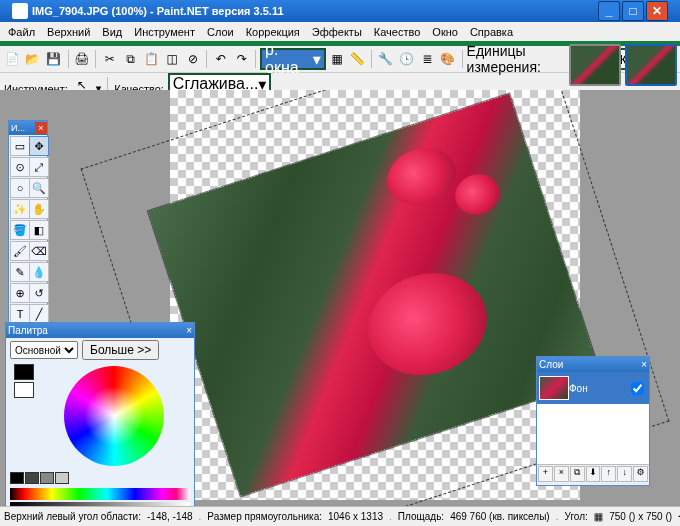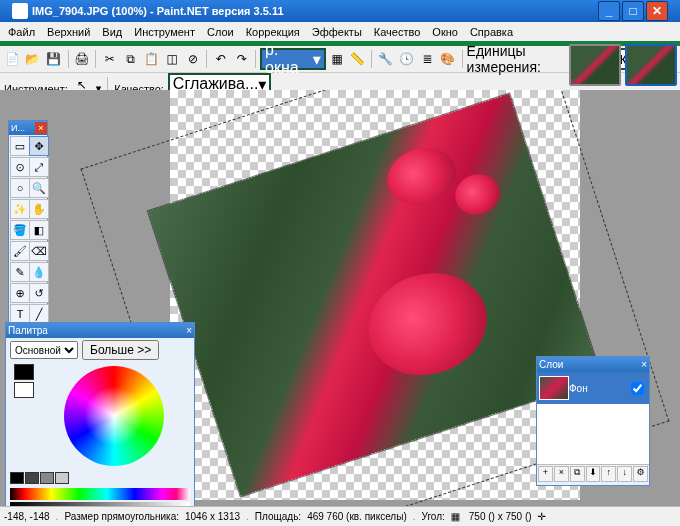--- a/index.html
+++ b/index.html
@@ -211,20 +211,21 @@
     <div class="lbtn">×</div>
     <div class="lbtn">⧉</div>
     <div class="lbtn">⬇</div>
     <div class="lbtn">↑</div>
     <div class="lbtn">↓</div>
     <div class="lbtn">⚙</div>
   </div>
 </div>
 
 <div class="statusbar">
+  <span>Верхний левый угол области:</span>
   <span>-148, -148</span>
   <span class="sep">.</span>
   <span>Размер прямоугольника:</span>
   <span>1046 x 1313</span>
   <span class="sep">.</span>
   <span>Площадь:</span>
   <span>469 760 (кв. пикселы)</span>
   <span class="sep">.</span>
   <span>Угол:</span>
   <span class="sb-icon">▦</span>

